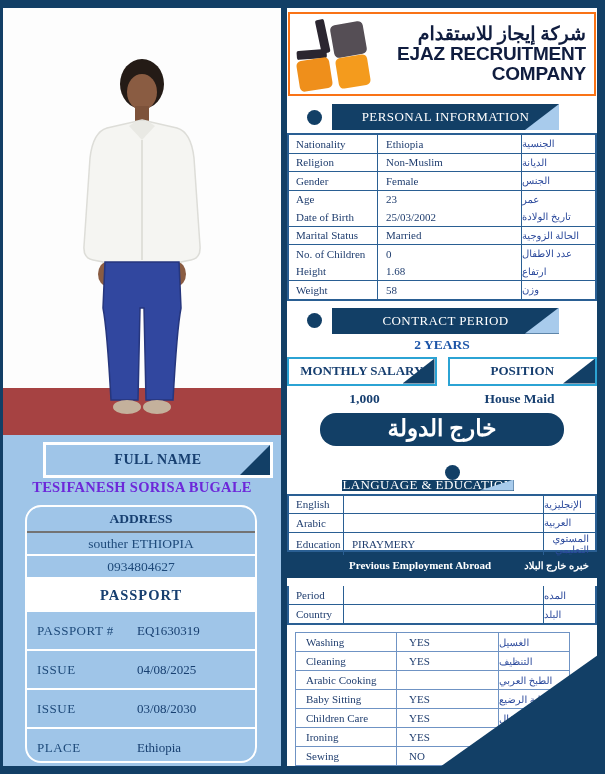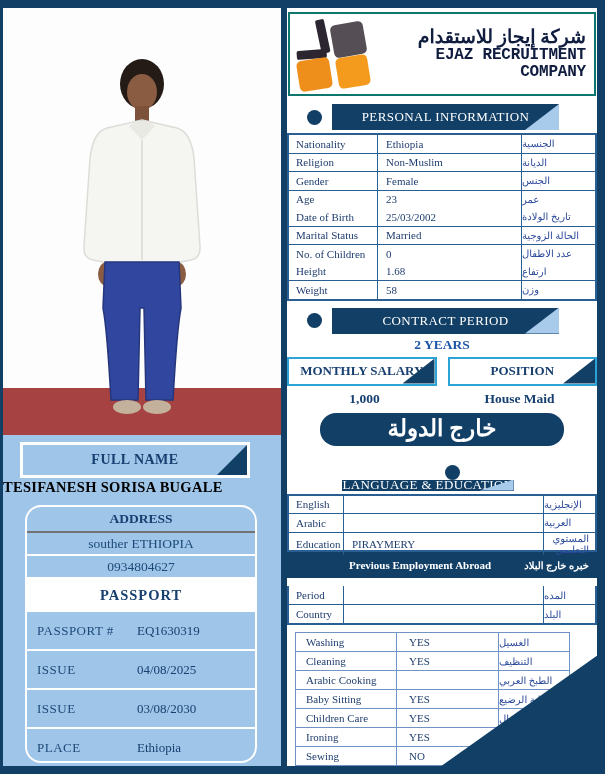--- a/index.html
+++ b/index.html
@@ -11,60 +11,60 @@
   .b-bottom{left:0;top:766px;width:605px;height:8px;}
   .b-right{left:597px;top:0;width:8px;height:774px;}
   .b-left{left:0;top:0;width:3px;height:774px;}
   .divider{position:absolute;left:281px;top:0;width:6px;height:774px;background:#123f66;z-index:4;}
 
   
   .left-col{position:absolute;left:3px;top:8px;width:278px;height:758px;}
   .photo{position:relative;width:278px;height:427px;background:#fdfdfd;overflow:hidden;}
   .pane{position:relative;width:278px;height:331px;background:#9fc5e8;}
 
-  .fullname-box{position:absolute;left:17px;top:7px;width:224px;height:30px;border:3px solid #ffffff;
+  .fullname-box{position:absolute;left:40px;top:7px;width:224px;height:30px;border:3px solid #ffffff;
       background:#9fc5e8;display:flex;align-items:center;justify-content:center;
       color:#173f70;font-weight:bold;font-size:14px;letter-spacing:.5px;}
   .fold{position:absolute;right:0;top:0;bottom:0;clip-path:polygon(0 100%,100% 0,100% 100%);}
   .fold.navy{width:30px;background:#123f66;}
   .fold.light{width:34px;background:#a8cbec;}
-  .fullname-text{position:absolute;left:0;top:44px;width:278px;
-      color:#000000;font-weight:bold;font-size:14.5px;letter-spacing:.3px;}
+  .fullname-text{position:absolute;left:0;top:44px;width:278px;text-align:center;
+      color:#6d28d9;font-weight:bold;font-size:14.5px;letter-spacing:.3px;}
 
   .addr-box{position:absolute;left:22px;top:70px;width:228px;height:254px;border:2px solid #ffffff;
       border-radius:16px;overflow:hidden;}
   .addr-title{height:24px;display:flex;align-items:center;justify-content:center;
       color:#173f70;font-weight:bold;font-size:13.5px;border-bottom:2px solid #737373;}
   .addr-line{height:21px;display:flex;align-items:center;justify-content:center;
       color:#1e4a7a;font-size:13.5px;border-bottom:2px solid #ffffff;}
   .addr-line:last-of-type{border-bottom:none;}
   .passport-band{height:33px;background:#ffffff;display:flex;align-items:center;justify-content:center;
       color:#173f70;font-weight:bold;font-size:14.5px;letter-spacing:1px;}
   .pp-row{height:37px;display:grid;grid-template-columns:100px 1fr;align-items:center;
       padding-left:10px;color:#1e4a7a;font-size:13px;border-bottom:2px solid #ffffff;}
   .pp-row:last-child{border-bottom:none;}
   .pp-label{letter-spacing:.5px;}
   .pp-value{color:#173f70;}
 
   
   .right-col{position:absolute;left:287px;top:8px;width:310px;height:758px;background:#ffffff;}
 
-  .logo-box{position:relative;margin:4px 1px 0 1px;height:80px;border:2px solid #0f766e;
+  .logo-box{position:relative;margin:4px 1px 0 1px;height:80px;border:2px solid #f97316;
       display:flex;align-items:center;}
   .logo-mark{position:relative;width:84px;height:74px;margin-left:4px;flex:0 0 auto;}
   .logo-mark .sq{position:absolute;border-radius:5px;}
   .sq.gray{left:38px;top:6px;width:33px;height:33px;background:#554e55;transform:rotate(-10deg);}
   .sq.or1{left:4px;top:42px;width:33px;height:31px;background:#ef8f1b;transform:rotate(-9deg);}
   .sq.or2{left:43px;top:39px;width:32px;height:31px;background:#f49b1d;transform:rotate(-9deg);}
   .lshape{position:absolute;left:4px;top:4px;width:34px;height:40px;transform:rotate(-12deg);}
   .lshape:before{content:"";position:absolute;right:4px;top:0;width:9px;height:34px;background:#2b2630;border-radius:2px;}
   .lshape:after{content:"";position:absolute;left:-4px;top:28px;width:30px;height:9px;background:#2b2630;border-radius:2px;transform:rotate(8deg);}
   .logo-text{flex:1;text-align:right;padding-right:8px;line-height:1.05;}
   .logo-ar{color:#101d3f;font-weight:bold;font-size:19px;direction:rtl;}
-  .logo-en{color:#101d3f;font-weight:bold;font-size:16px;font-family:Liberation Mono, monospace;
+  .logo-en{color:#101d3f;font-weight:bold;font-size:19px;font-family:Liberation Sans, sans-serif;
       letter-spacing:-0.2px;}
 
   .sec{display:flex;align-items:center;height:26px;}
   .sec .bullet{width:15px;height:15px;border-radius:50%;background:#123f66;margin-left:20px;flex:0 0 auto;}
   .sec .bar{position:relative;flex:1;height:100%;margin-left:10px;margin-right:38px;background:#123f66;
       color:#ffffff;display:flex;align-items:center;justify-content:center;
       font-weight:normal;font-size:13px;letter-spacing:.4px;overflow:hidden;}
   .sec-personal{margin-top:8px;}  .sec-contract{margin-top:7px;}  .sec-lang{margin-top:19px;flex-direction:column;}
 
   .tbl{border:2px solid #2a5f93;margin-top:3px;}

